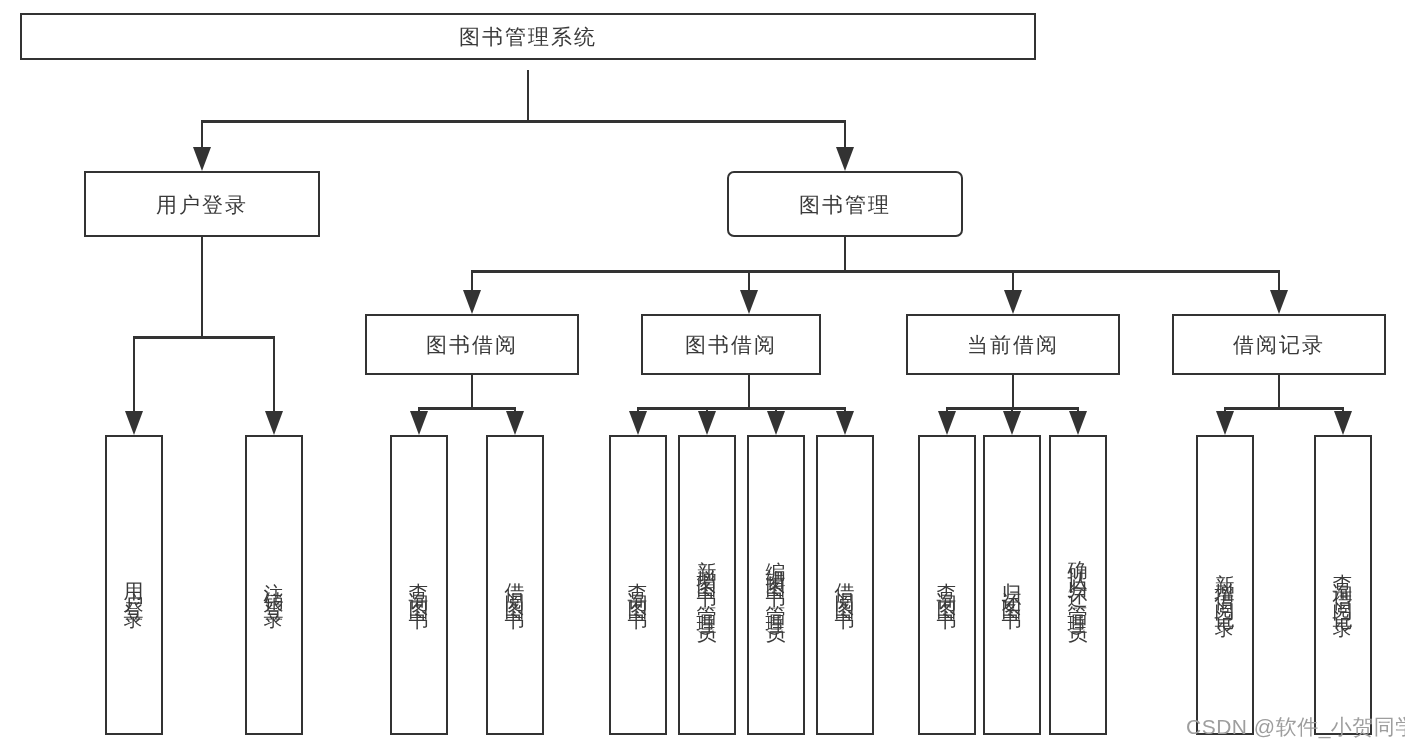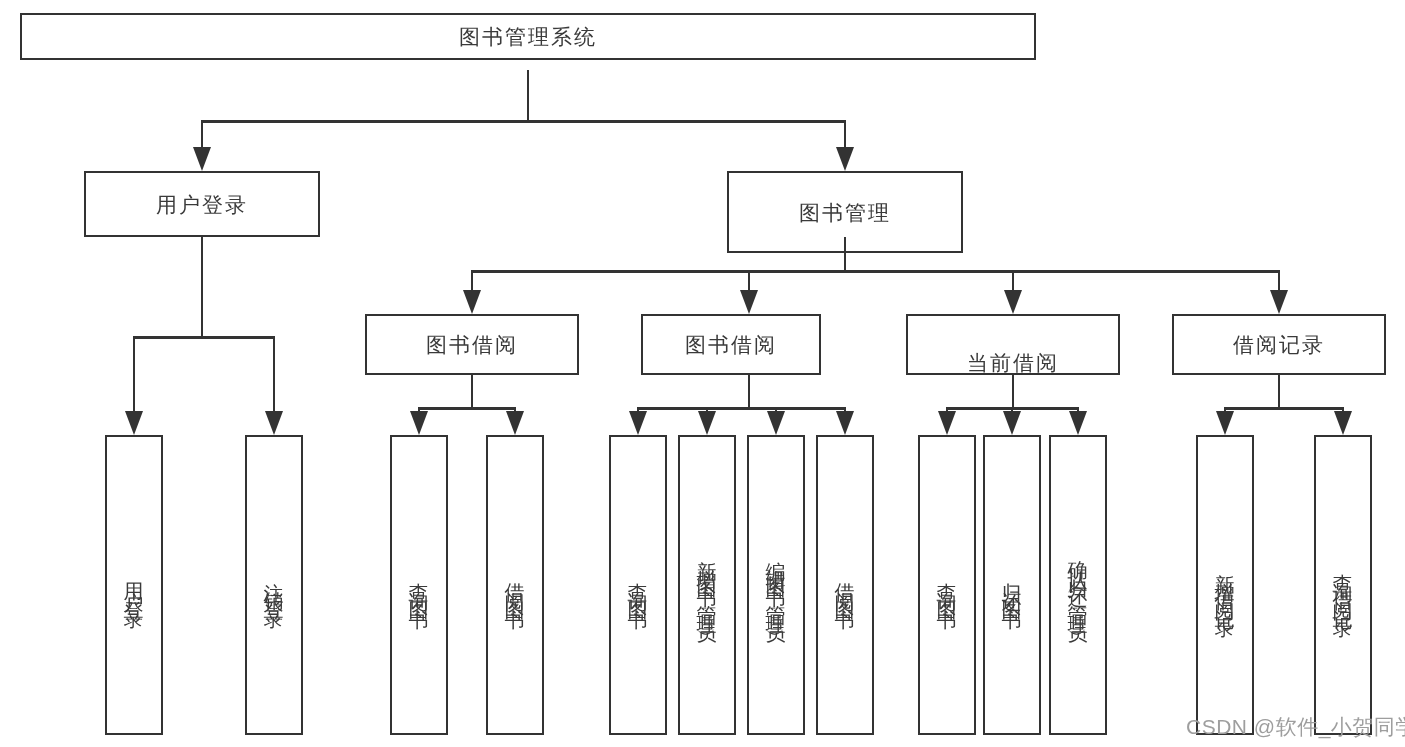--- a/index.html
+++ b/index.html
@@ -49,21 +49,21 @@
   </div>
 
   <div class="vline" style="left:526.75px; top:70px; height:51px;"></div>
   <div class="hline" style="left:202px; top:120px; width:643px;"></div>
   <div class="arrow" style="left:193px; top:120px; height:51px;"></div>
   <div class="arrow" style="left:836px; top:120px; height:51px;"></div>
 
   <div class="box" style="left:84px; top:171px; width:236px; height:66px;">
     <span>用户登录</span>
   </div>
-  <div class="box" style="left:727px; top:171px; width:236px; height:82px;">
+  <div class="box" style="left:727px; top:171px; width:236px; height:66px;border-radius:7px;">
     <span>图书管理</span>
   </div>
 
   <div class="vline" style="left:200.75px; top:237px; height:100px;"></div>
   <div class="hline" style="left:134px; top:336px; width:140px;"></div>
   <div class="arrow" style="left:125px; top:336px; height:99px;"></div>
   <div class="arrow" style="left:265px; top:336px; height:99px;"></div>
 
   <div class="vline" style="left:843.75px; top:237px; height:34px;"></div>
   <div class="hline" style="left:472px; top:270px; width:807px;"></div>
@@ -71,21 +71,21 @@
   <div class="arrow" style="left:740px; top:270px; height:44px;"></div>
   <div class="arrow" style="left:1004px; top:270px; height:44px;"></div>
   <div class="arrow" style="left:1270px; top:270px; height:44px;"></div>
 
   <div class="box" style="left:365px; top:314px; width:214px; height:61px;">
     <span>图书借阅</span>
   </div>
   <div class="box" style="left:641px; top:314px; width:180px; height:61px;">
     <span>图书借阅</span>
   </div>
-  <div class="box" style="left:906px; top:314px; width:214px; height:61px;align-items:flex-end;">
+  <div class="box" style="left:906px; top:314px; width:214px; height:61px;">
     <span>当前借阅</span>
   </div>
   <div class="box" style="left:1172px; top:314px; width:214px; height:61px;">
     <span>借阅记录</span>
   </div>
 
   <div class="vline" style="left:470.75px; top:375px; height:33px;"></div>
   <div class="hline" style="left:419px; top:407px; width:96px;"></div>
   <div class="arrow" style="left:410px; top:407px; height:28px;"></div>
   <div class="arrow" style="left:506px; top:407px; height:28px;"></div>

